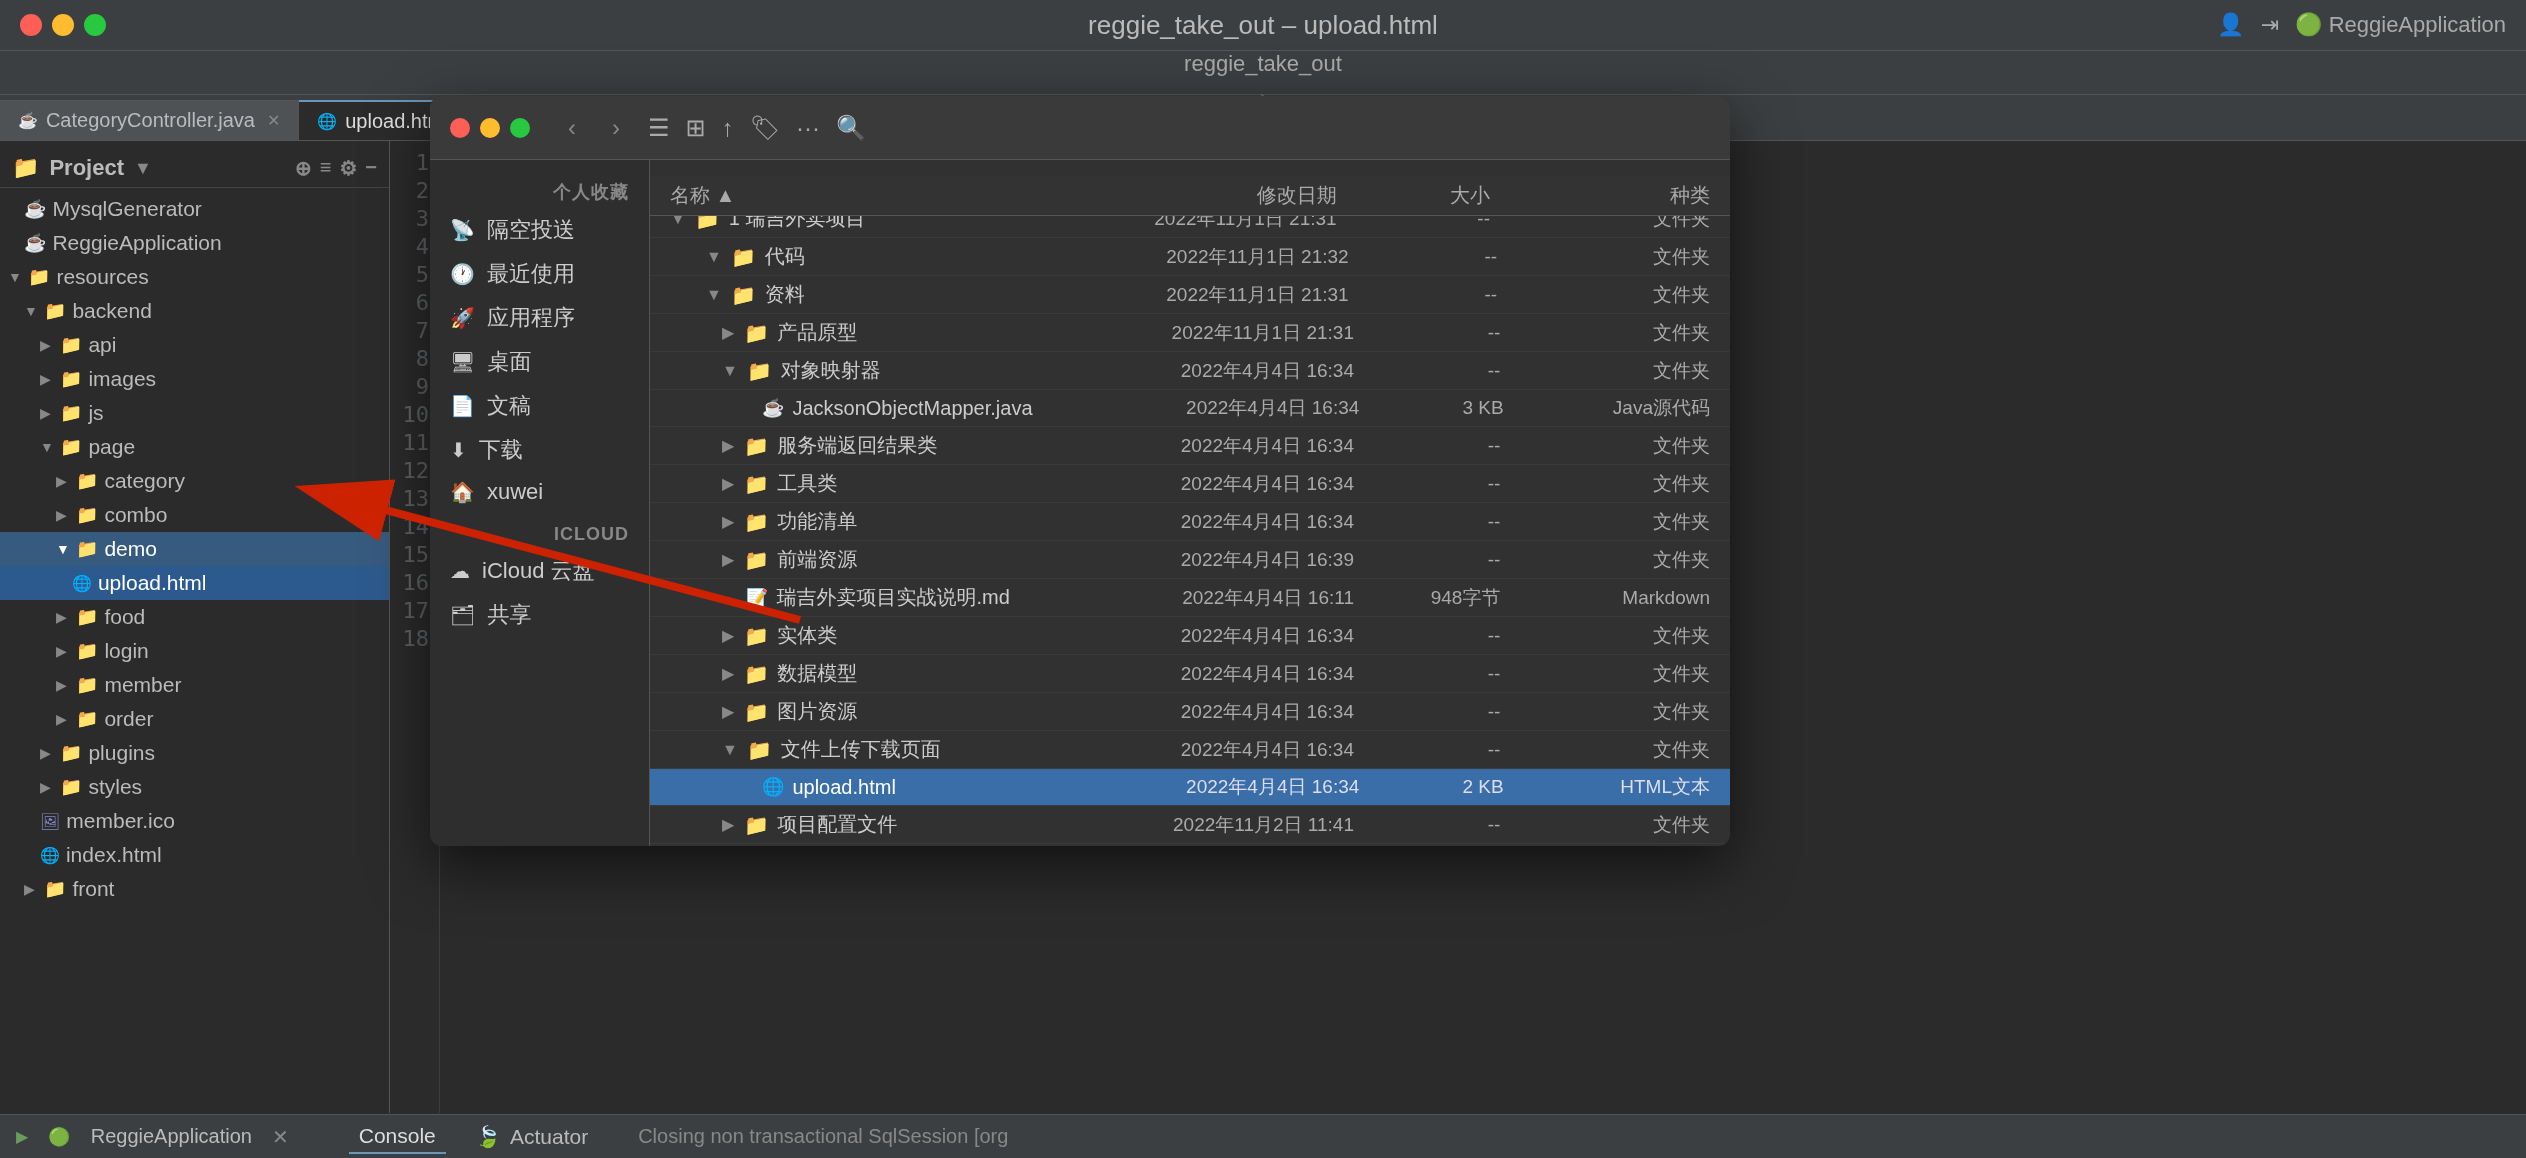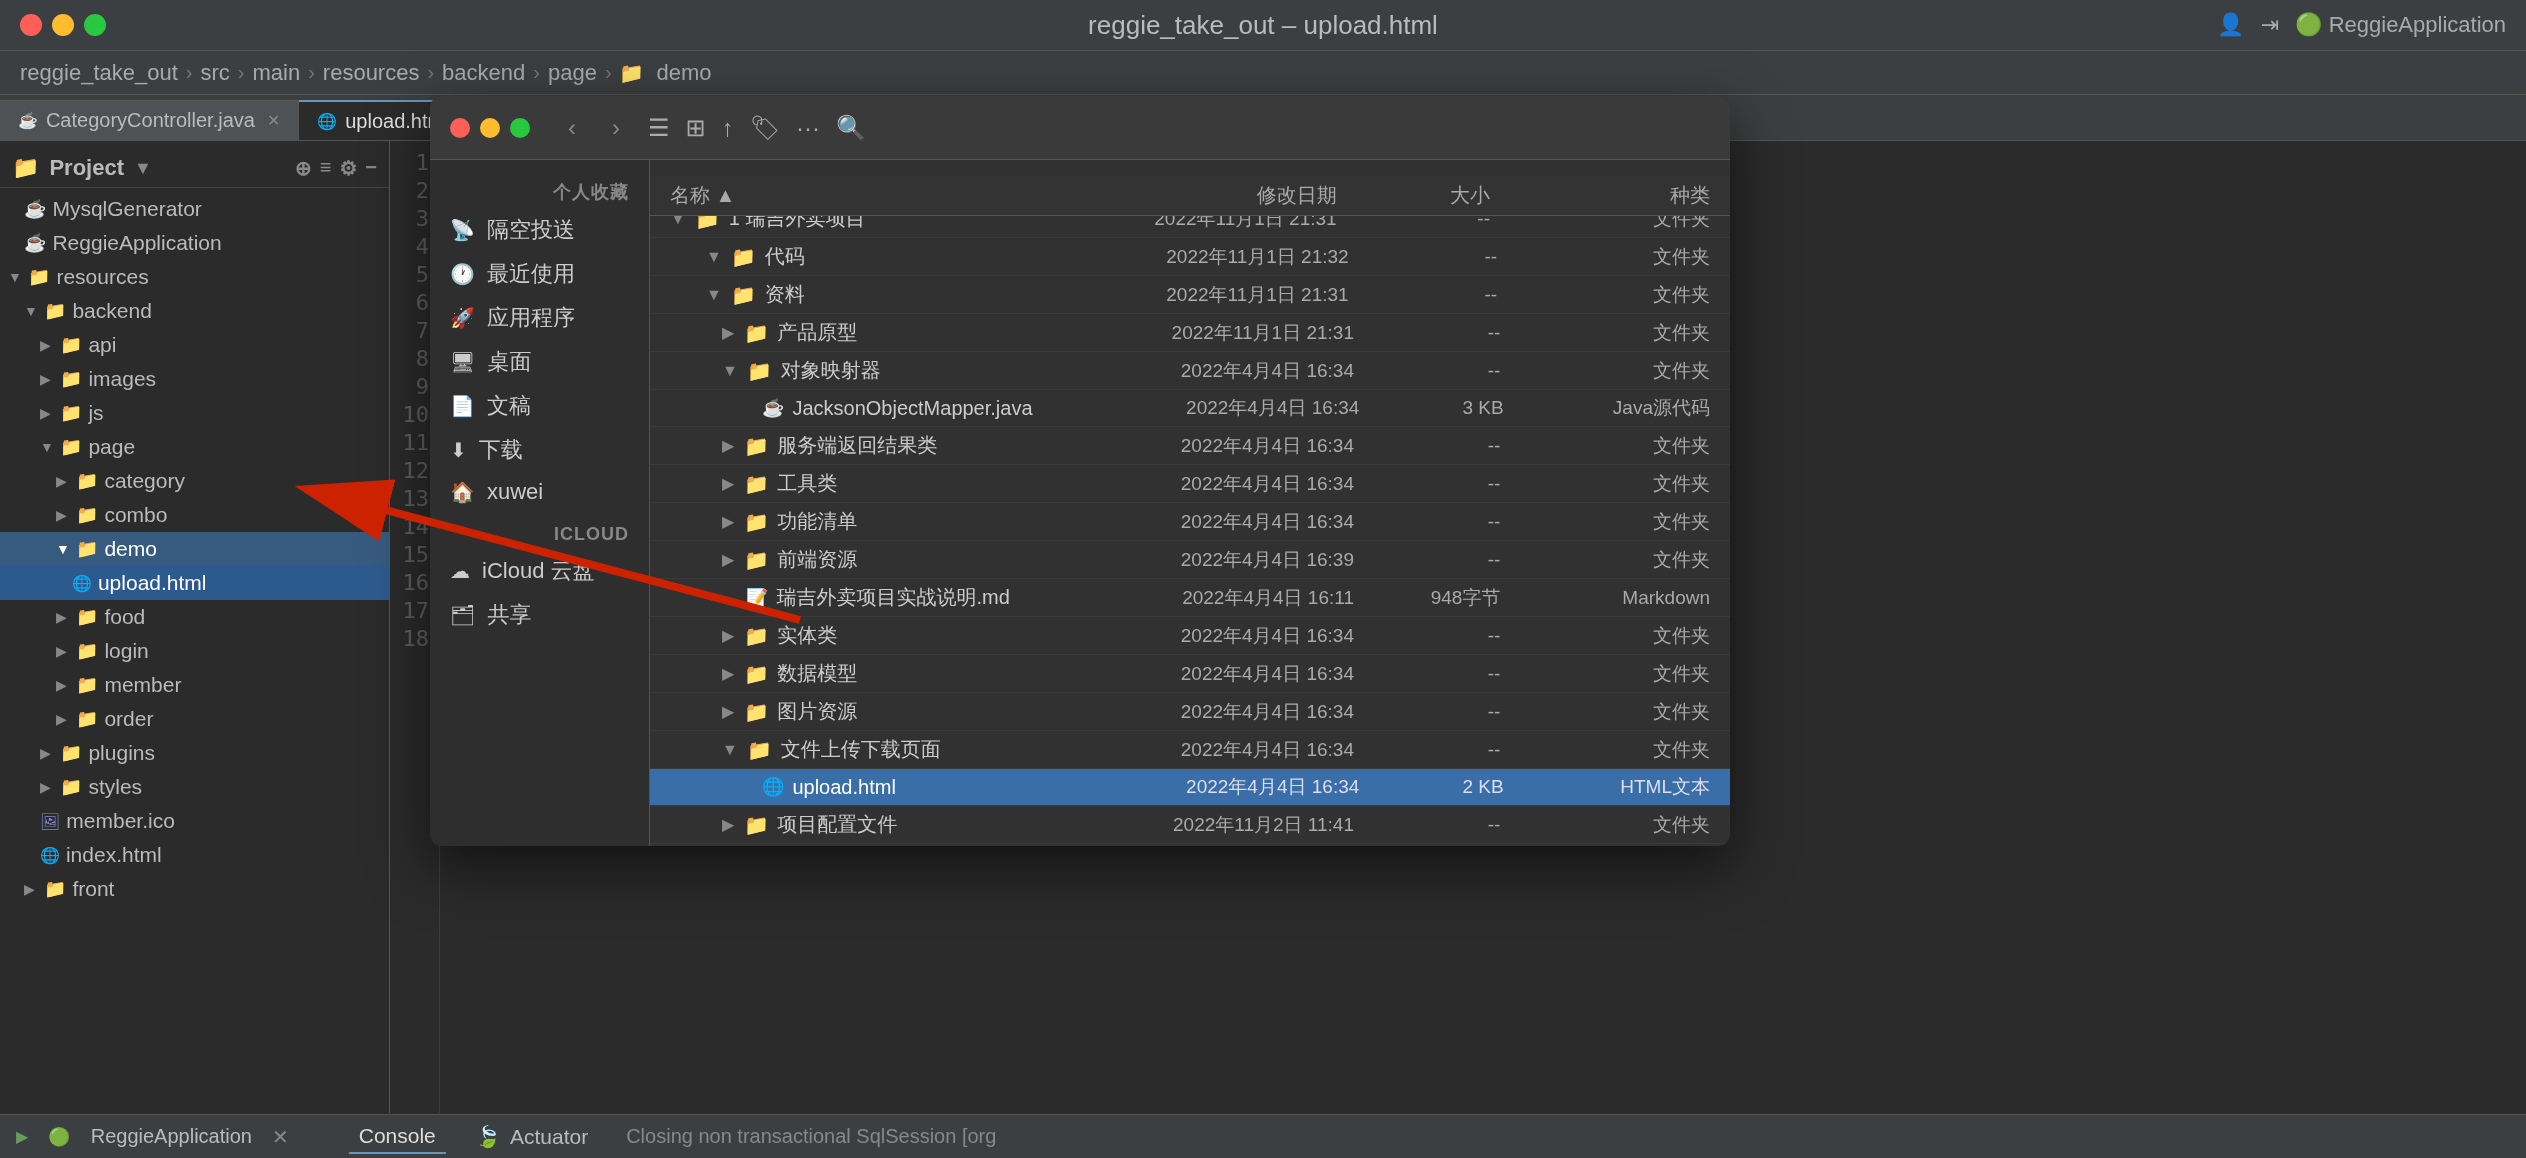--- a/index.html
+++ b/index.html
@@ -53,20 +53,21 @@
 
     
     .breadcrumb-bar {
       height: 44px;
       background: #3c3f41;
       display: flex;
       align-items: center;
       padding: 0 20px;
       gap: 8px;
       border-bottom: 1px solid #555;
+      flex-direction: column;
     }
     .breadcrumb-item {
       color: #aaa;
       font-size: 22px;
     }
     .breadcrumb-sep {
       color: #777;
       font-size: 20px;
     }
     .breadcrumb-folder-icon {
@@ -625,21 +626,21 @@
   <span class="bottom-text">ReggieApplication</span>
   <span class="bottom-text" style="color:#888;">✕</span>
   <span style="margin-left:20px;"></span>
   <div class="bottom-tab active">
     <span>Console</span>
   </div>
   <div class="bottom-tab">
     <span>🍃</span>
     <span>Actuator</span>
   </div>
-  <span class="bottom-log" style="margin-left:8px;">Closing non transactional SqlSession [org</span>
+  <span class="bottom-log" style="margin-left:20px;">Closing non transactional SqlSession [org</span>
 </div>
 
 <div class="finder-overlay">
 
   <div class="finder-titlebar">
     <div class="finder-traffic">
       <div class="finder-tl finder-tl-red"></div>
       <div class="finder-tl finder-tl-yellow"></div>
       <div class="finder-tl finder-tl-green"></div>
     </div>

